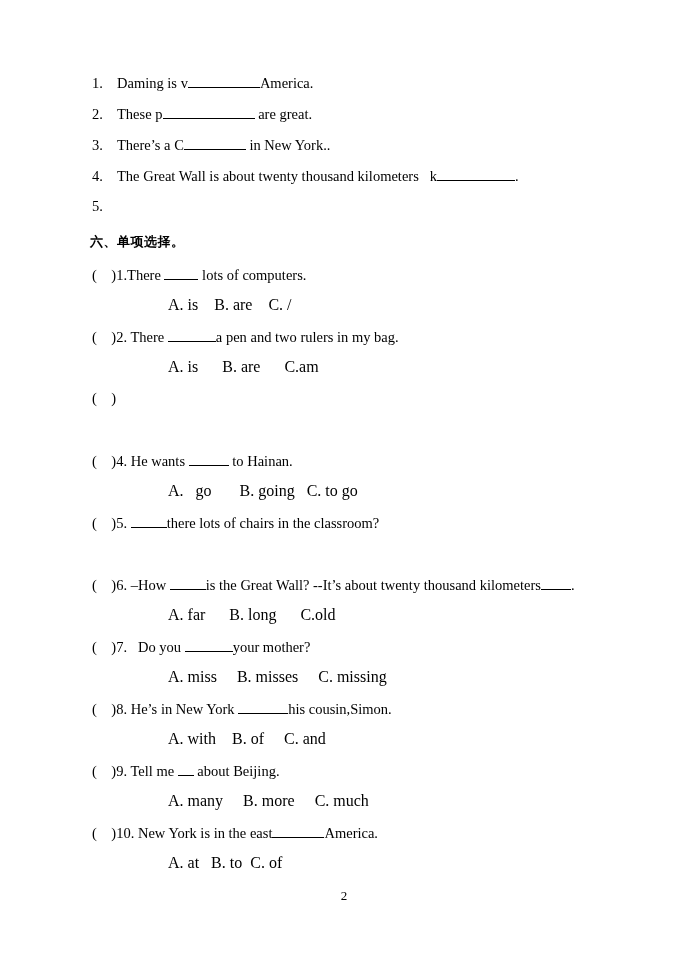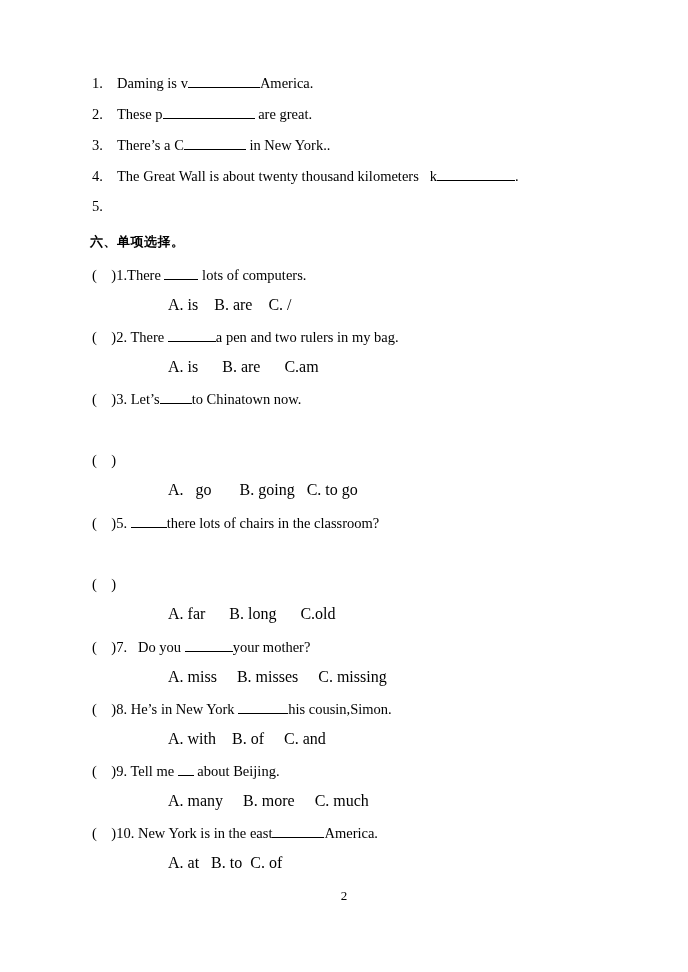--- a/index.html
+++ b/index.html
@@ -133,31 +133,31 @@
   <div class="mc-block" id="mc-block">
       <div class="mc-item">
         <div class="mc-stem"><span class="mc-paren">(    )</span><span class="mc-stem-text"><span>1.</span><span>There </span><span class="blk" style="width: 34px;"></span><span> lots of computers.</span></span></div>
         <div class="mc-choices">A. is    B. are    C. /</div>
       </div>
       <div class="mc-item">
         <div class="mc-stem"><span class="mc-paren">(    )</span><span class="mc-stem-text"><span>2. </span><span>There </span><span class="blk" style="width: 48px;"></span><span>a pen and two rulers in my bag.</span></span></div>
         <div class="mc-choices">A. is      B. are      C.am</div>
       </div>
       <div class="mc-item">
-        <div class="mc-stem"><span class="mc-paren">(    )</span><span class="mc-stem-text"><span>3. </span><span>Let’s</span><span class="blk" style="width: 32px;"></span><span>to Chinatown now.</span></span></div>
+        <div class="mc-stem"><span class="mc-paren">(    )</span></div>
       </div>
       <div class="mc-item">
-        <div class="mc-stem"><span class="mc-paren">(    )</span></div>
+        <div class="mc-stem"><span class="mc-paren">(    )</span><span class="mc-stem-text"><span>4. </span><span>He wants </span><span class="blk" style="width: 40px;"></span><span> to Hainan.</span></span></div>
         <div class="mc-choices">A.   go       B. going   C. to go</div>
       </div>
       <div class="mc-item">
         <div class="mc-stem"><span class="mc-paren">(    )</span><span class="mc-stem-text"><span>5. </span><span class="blk" style="width: 36px;"></span><span>there lots of chairs in the classroom?</span></span></div>
       </div>
       <div class="mc-item">
-        <div class="mc-stem"><span class="mc-paren">(    )</span></div>
+        <div class="mc-stem"><span class="mc-paren">(    )</span><span class="mc-stem-text"><span>6. </span><span>–How </span><span class="blk" style="width: 36px;"></span><span>is the Great Wall? --It’s about twenty thousand kilometers</span><span class="blk" style="width: 30px;"></span><span>.</span></span></div>
         <div class="mc-choices">A. far      B. long      C.old</div>
       </div>
       <div class="mc-item">
         <div class="mc-stem"><span class="mc-paren">(    )</span><span class="mc-stem-text"><span>7.  </span><span> Do you </span><span class="blk" style="width: 48px;"></span><span>your mother?</span></span></div>
         <div class="mc-choices">A. miss     B. misses     C. missing</div>
       </div>
       <div class="mc-item">
         <div class="mc-stem"><span class="mc-paren">(    )</span><span class="mc-stem-text"><span>8. </span><span>He’s in New York </span><span class="blk" style="width: 50px;"></span><span>his cousin,Simon.</span></span></div>
         <div class="mc-choices">A. with    B. of     C. and</div>
       </div>

